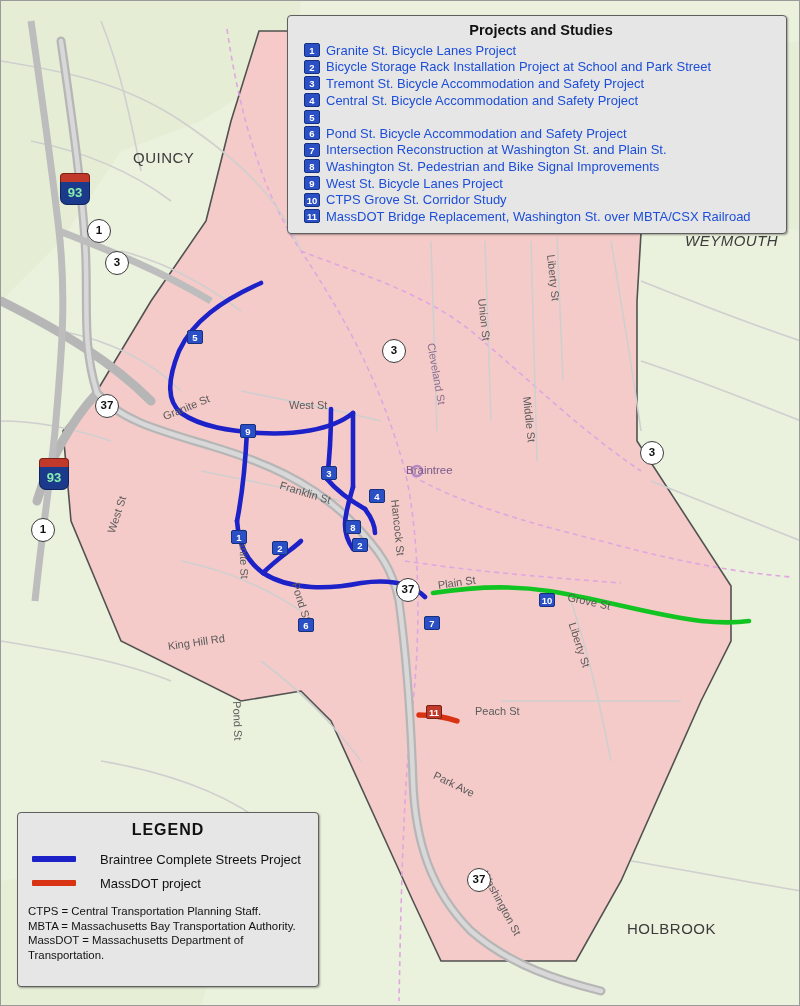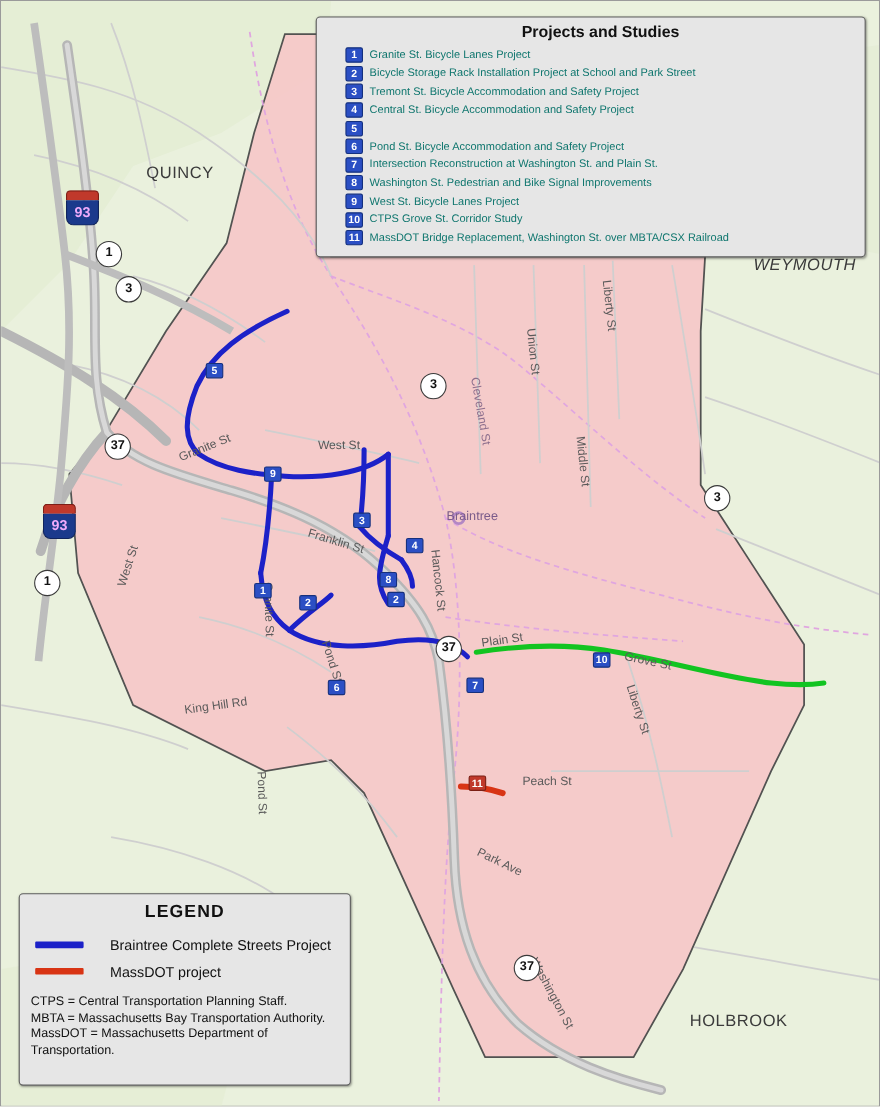--- a/index.html
+++ b/index.html
@@ -32,21 +32,21 @@
     position: absolute;
     background: #e6e6e6;
     border: 1px solid #5f5f5f;
     border-radius: 4px;
     box-shadow: 1px 1px 2px rgba(0,0,0,0.35);
   }
   #projects-panel {
     left: 286px;
     top: 14px;
     width: 500px;
-    padding: 6px 8px 8px 26px;
+    padding: 6px 8px 8px 16px;
     box-sizing: border-box;
   }
   .panel-title {
     text-align: center;
     font-weight: bold;
     font-size: 14.5px;
     color: #111;
     margin-bottom: 4px;
   }
   .proj-list {
@@ -66,22 +66,22 @@
     font-size: 9.5px;
     font-weight: bold;
     line-height: 14px;
     text-align: center;
     border-radius: 2px;
     border: 1px solid #14307f;
     box-sizing: border-box;
     margin-right: 6px;
   }
   .proj-label {
-    font-size: 10px;
-    color: #0f766e;
+    font-size: 13px;
+    color: #1d4ed8;
     white-space: nowrap;
   }
 
   
   #legend-panel {
     left: 16px;
     top: 811px;
     width: 302px;
     padding: 6px 10px 24px 10px;
     box-sizing: border-box;
@@ -155,21 +155,21 @@
     font-weight: bold;
     color: #111;
     text-align: center;
     line-height: 21px;
     box-sizing: border-box;
   }
   .interstate {
     position: absolute;
     width: 30px;
     height: 32px;
-    color: #f0abfc;
+    color: #86efac;
     font-weight: bold;
     font-size: 13px;
     text-align: center;
   }
   .interstate .i-top {
     background: #c0392b;
     height: 9px;
     border-radius: 4px 4px 0 0;
     border: 1px solid #7d1f16;
     border-bottom: none;

